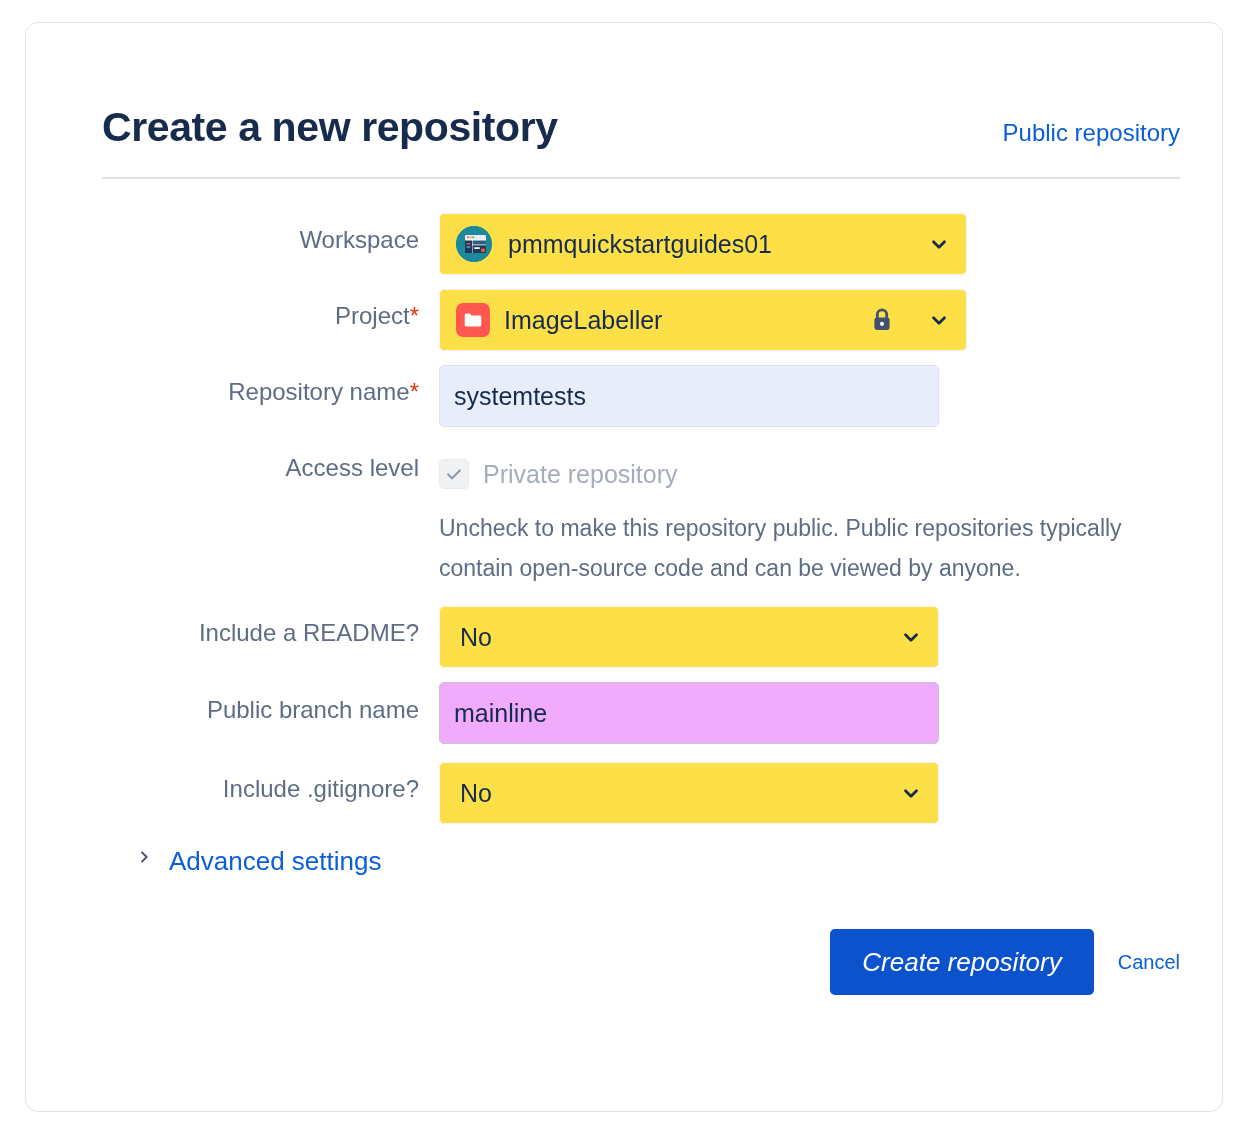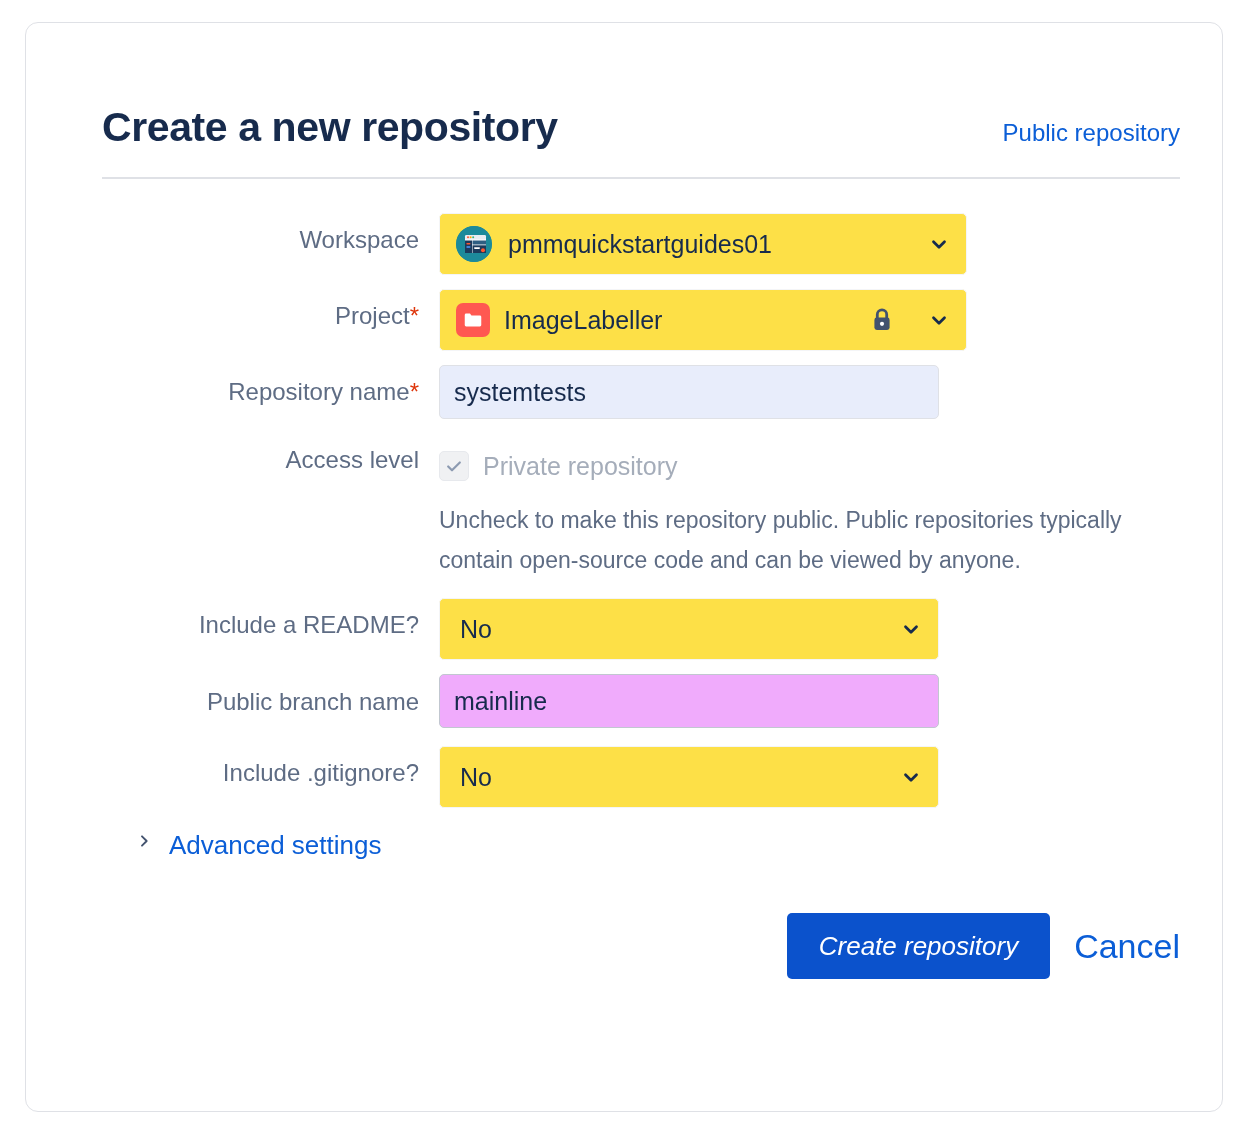--- a/index.html
+++ b/index.html
@@ -174,21 +174,21 @@
     background: #FF5851;
     margin-right: 14px;
     display: inline-flex;
     align-items: center;
     justify-content: center;
   }
 
   
   .text-input {
     box-sizing: border-box;
-    height: 54px;
+    height: 62px;
     width: 500px;
     border-radius: 5px;
     font-family: "Liberation Sans", sans-serif;
     font-size: 25px;
     color: #172B4D;
     padding: 0 14px;
     outline: none;
   }
 
   .text-input.autofilled {
@@ -282,21 +282,21 @@
     cursor: pointer;
     white-space: nowrap;
     font-style: italic;
   }
 
   .btn-link {
     background: transparent;
     border: none;
     color: #0B5ED7;
     font-family: "Liberation Sans", sans-serif;
-    font-size: 34px;
+    font-size: 20px;
     margin-left: 24px;
     cursor: pointer;
     padding: 0;
   }
 </style>
 </head>
 <body>
 
 <div class="page">
   <div class="card">

